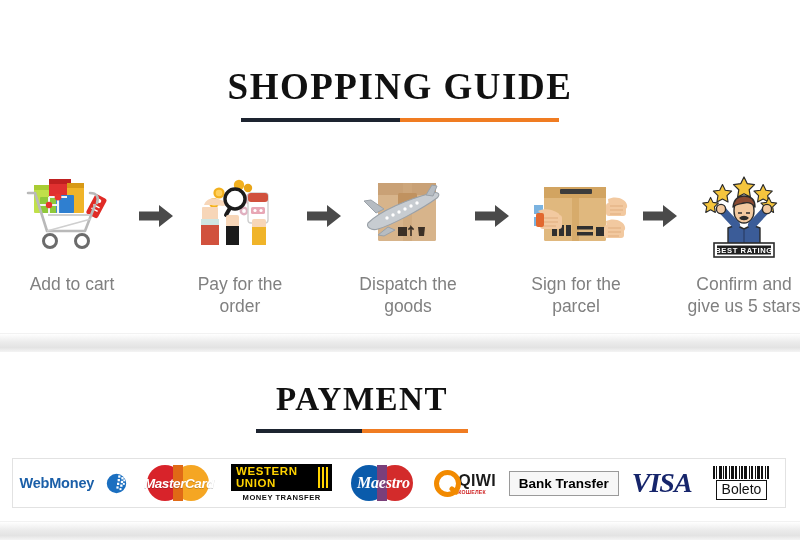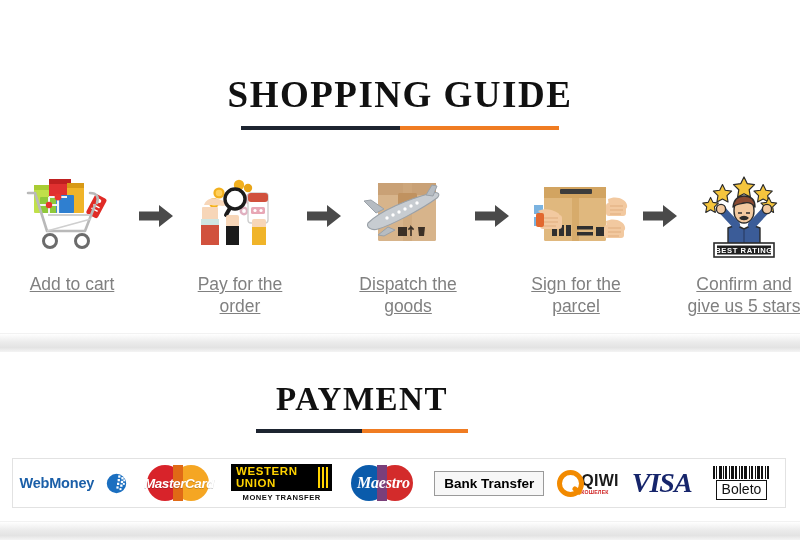--- a/index.html
+++ b/index.html
@@ -56,21 +56,20 @@
     position:relative;
     display:flex;align-items:center;justify-content:center;
   }
   .step-label{
     margin-top:11px;
     font-size:17.5px;
     color:#808080;
     text-align:center;
     line-height:1.28;
     font-family:"Liberation Sans", sans-serif;
-    text-decoration:underline;
   }
   .arrow{
     width:38px;height:92px;
     display:flex;align-items:center;justify-content:center;
     flex:0 0 auto;
   }
 
   
   .band{
     position:absolute;left:0;width:800px;height:18px;
@@ -189,21 +188,21 @@
   }
 
   
   .abs{position:absolute;}
 </style>
 </head>
 <body>
 
 <div class="page">
 
-  <div class="abs" style="left:0;top:76px;width:800px;">
+  <div class="abs" style="left:0;top:68px;width:800px;">
     <div class="section-title-wrap">
       <div class="section-title title-shopping">SHOPPING GUIDE</div>
       <div class="title-rule rule-shopping">
         <span class="half-dark"></span>
         <span class="half-orange"></span>
       </div>
     </div>
   </div>
 
   <div class="abs steps" style="left:0;top:148px;width:800px;">
@@ -495,34 +494,34 @@
     <div class="pay-item">
       <div class="lg-maestro">
         <span class="ms-c ms-blue"></span>
         <span class="ms-c ms-red"></span>
         <span class="ms-mid"></span>
         <span class="ms-txt">Maestro</span>
       </div>
     </div>
 
     <div class="pay-item">
-      <div class="lg-bank">Bank Transfer</div>
-    </div>
-
-    <div class="pay-item">
       <div class="lg-qiwi">
         <span class="qw-q"></span>
         <span class="qw-right">
           <span class="qw-name">QIWI</span>
           <span class="qw-sub">КОШЕЛЕК</span>
         </span>
       </div>
     </div>
 
     <div class="pay-item">
+      <div class="lg-bank">Bank Transfer</div>
+    </div>
+
+    <div class="pay-item">
       <div class="lg-visa">VISA</div>
     </div>
 
     <div class="pay-item">
       <div class="lg-boleto">
         <span class="bo-bars">
           <i style="width:2px"></i>
             <i style="width:1px;background:#fff"></i>
           <i style="width:1px"></i>
             <i style="width:2px;background:#fff"></i>

